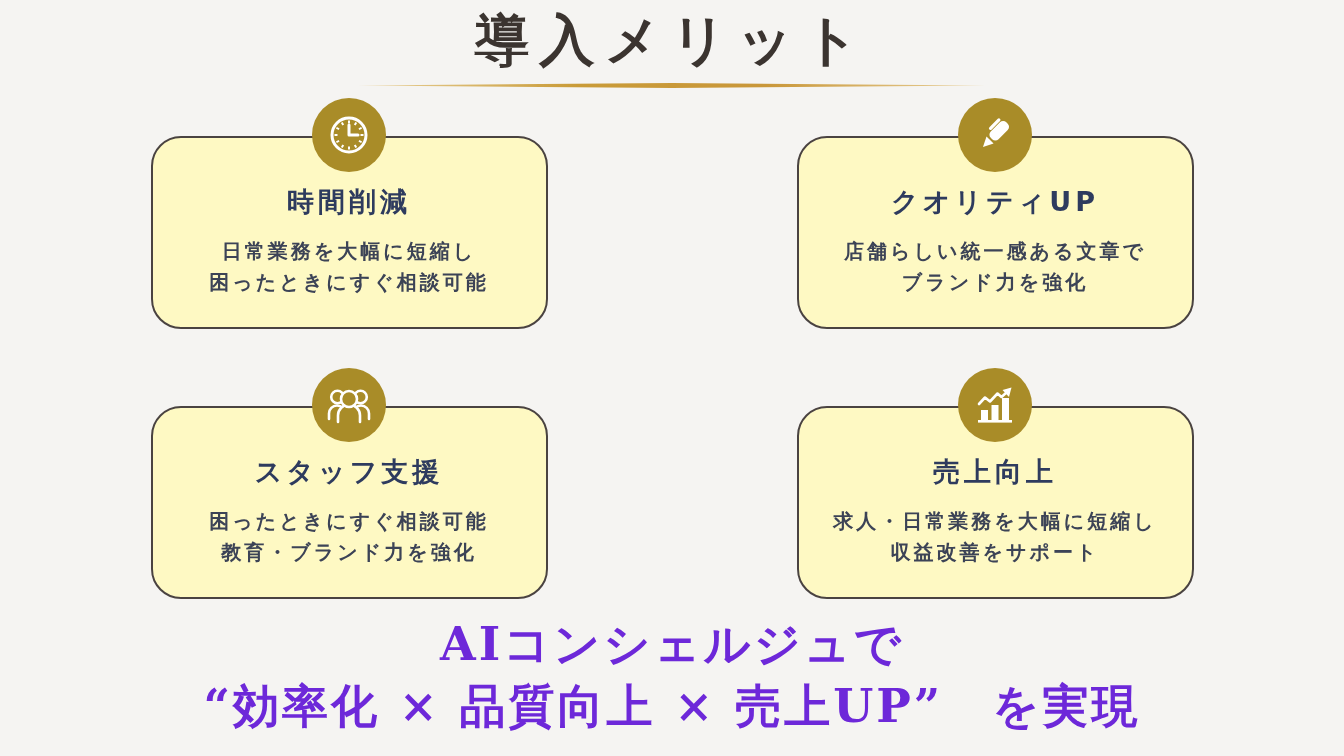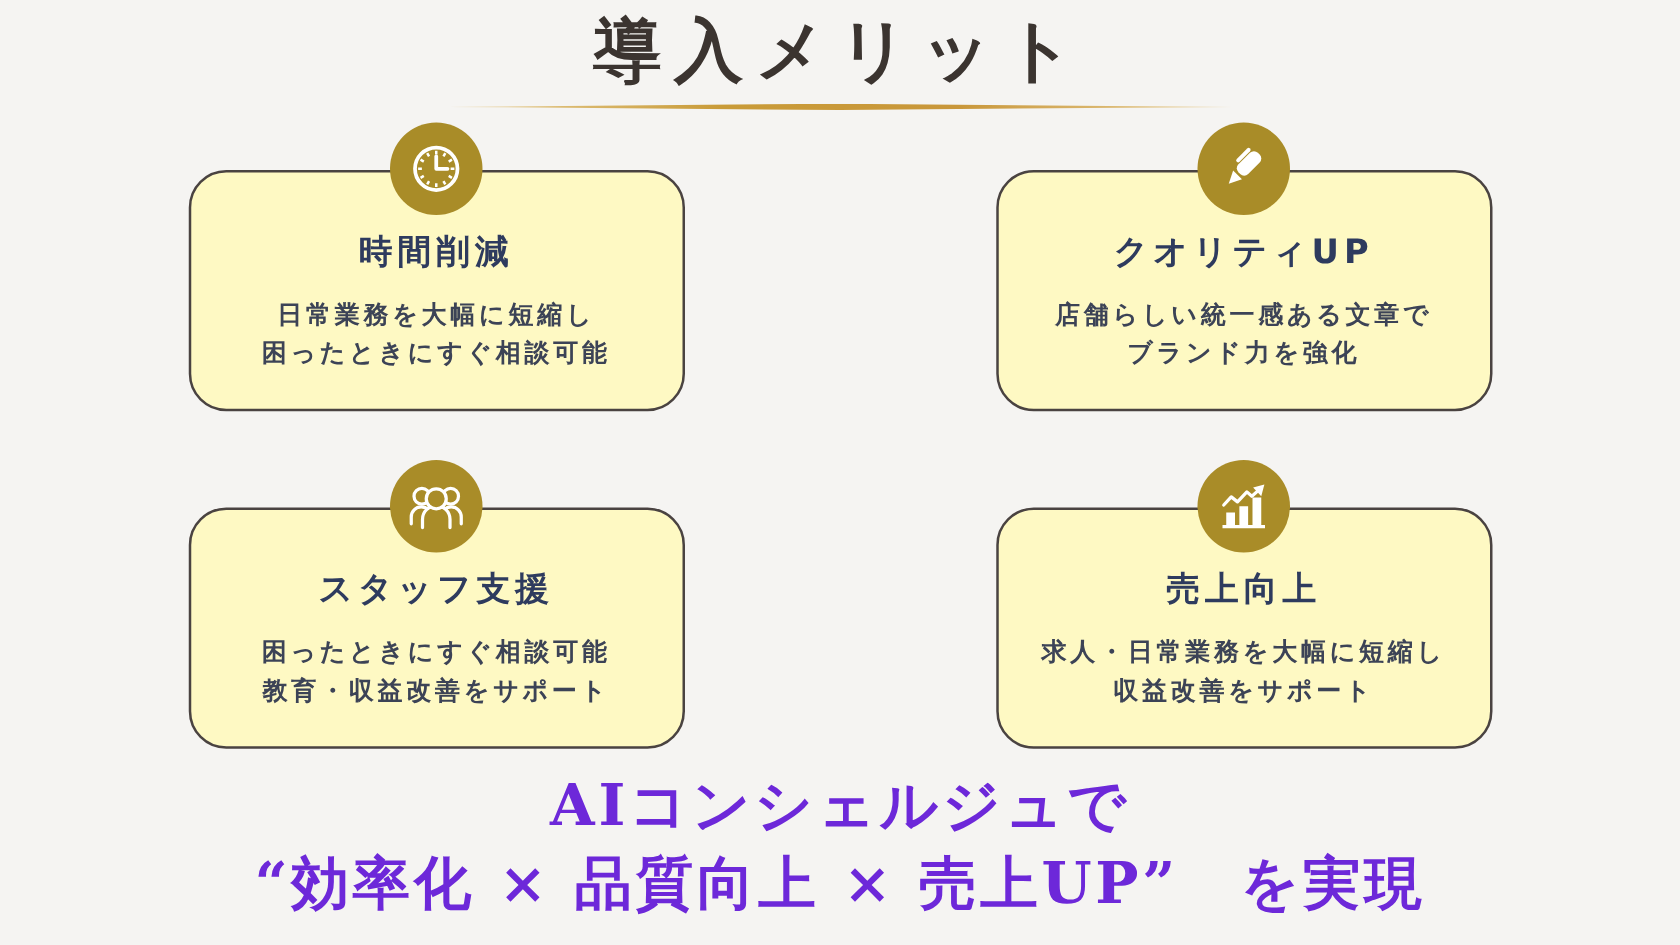--- a/index.html
+++ b/index.html
@@ -149,21 +149,21 @@
           <path d="M-20,14 V8.5 A8,8 0 0 1 -4,8.5 V14"></path>
           <path d="M4,14 V8.5 A8,8 0 0 1 20,8.5 V14"></path>
           <path d="M-11,17 V10.5 A11,11 0 0 1 11,10.5 V17"></path>
           <circle cx="0" cy="-6" r="8"></circle>
         </g>
       </svg>
     </div>
     <h2 class="card-title">スタッフ支援</h2>
     <p class="card-body">
       <span>困ったときにすぐ相談可能</span><br>
-      <span>教育・収益改善をサポート</span>
+      <span>教育・ブランド力を強化</span>
     </p>
   </div>
 
   <div class="card">
     <div class="icon-circle">
       <svg width="46" height="46" viewBox="-23 -23 46 46">
         <g fill="#fff">
           <rect x="-17" y="15" width="34" height="2.6"></rect>
           <rect x="-14" y="5" width="7" height="10"></rect>
           <rect x="-3.5" y="0" width="7" height="15"></rect>

